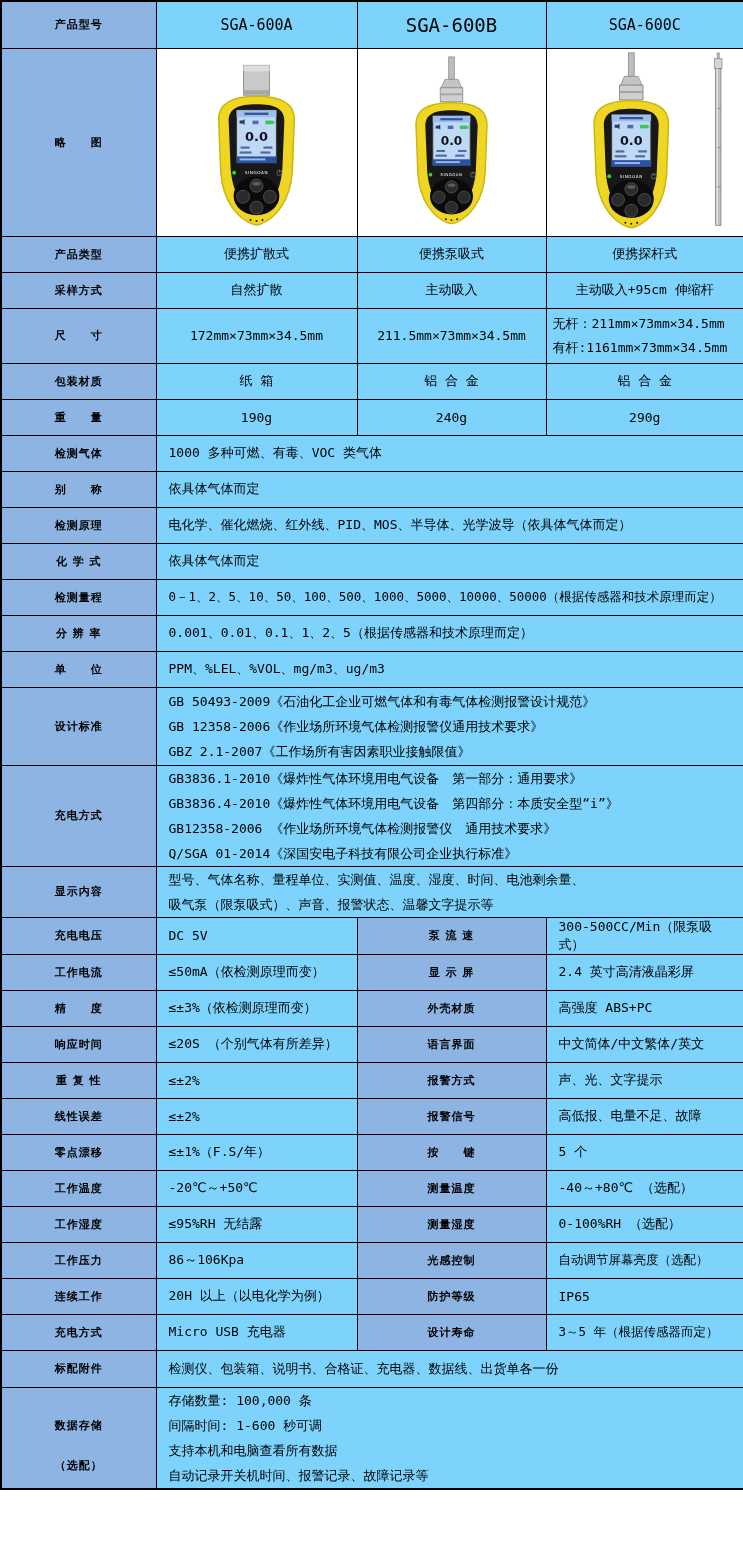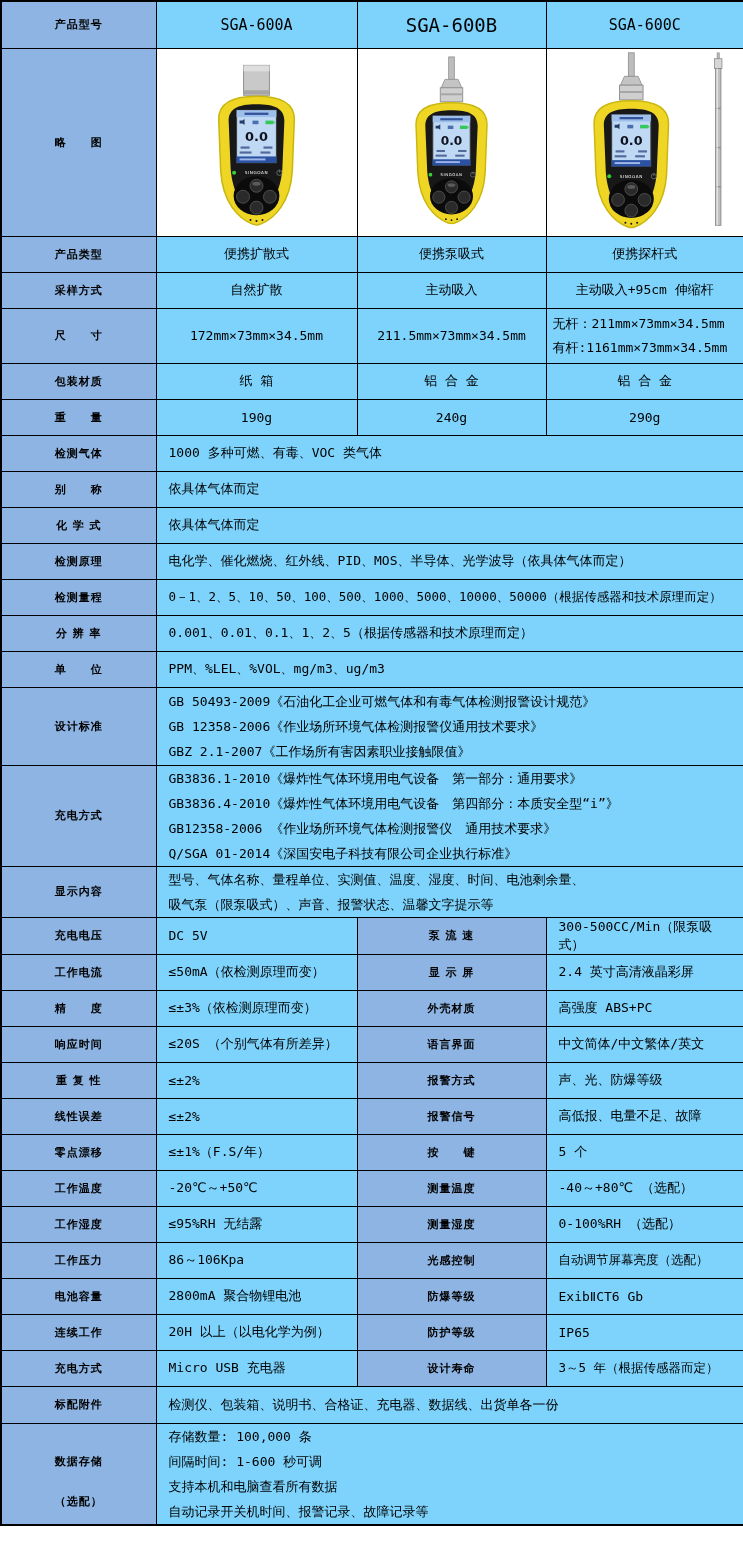--- a/index.html
+++ b/index.html
@@ -168,26 +168,26 @@
 
   <tr class="r-std">
     <td class="lbl">检测气体</td>
     <td class="val l" colspan="3">1000 多种可燃、有毒、VOC 类气体</td>
   </tr>
   <tr class="r-std">
     <td class="lbl">别　　称</td>
     <td class="val l" colspan="3">依具体气体而定</td>
   </tr>
   <tr class="r-std">
+    <td class="lbl">检测原理</td>
+    <td class="val l" colspan="3">电化学、催化燃烧、红外线、PID、MOS、半导体、光学波导（依具体气体而定）</td>
+  </tr>
+  <tr class="r-std">
     <td class="lbl">化 学 式</td>
     <td class="val l" colspan="3">依具体气体而定</td>
-  </tr>
-  <tr class="r-std">
-    <td class="lbl">检测原理</td>
-    <td class="val l" colspan="3">电化学、催化燃烧、红外线、PID、MOS、半导体、光学波导（依具体气体而定）</td>
   </tr>
   <tr class="r-std">
     <td class="lbl">检测量程</td>
     <td class="val l" colspan="3" style="font-size:12.5px;">0－1、2、5、10、50、100、500、1000、5000、10000、50000（根据传感器和技术原理而定）</td>
   </tr>
   <tr class="r-std">
     <td class="lbl">分 辨 率</td>
     <td class="val l" colspan="3">0.001、0.01、0.1、1、2、5（根据传感器和技术原理而定）</td>
   </tr>
   <tr class="r-std">
@@ -240,21 +240,21 @@
   <tr class="r-std">
     <td class="lbl">响应时间</td>
     <td class="val l">≤20S （个别气体有所差异）</td>
     <td class="lbl">语言界面</td>
     <td class="val l">中文简体/中文繁体/英文</td>
   </tr>
   <tr class="r-std">
     <td class="lbl">重 复 性</td>
     <td class="val l">≤±2%</td>
     <td class="lbl">报警方式</td>
-    <td class="val l">声、光、防爆等级</td>
+    <td class="val l">声、光、文字提示</td>
   </tr>
   <tr class="r-std">
     <td class="lbl">线性误差</td>
     <td class="val l">≤±2%</td>
     <td class="lbl">报警信号</td>
     <td class="val l">高低报、电量不足、故障</td>
   </tr>
   <tr class="r-std">
     <td class="lbl">零点漂移</td>
     <td class="val l">≤±1%（F.S/年）</td>
@@ -271,26 +271,20 @@
     <td class="lbl">工作湿度</td>
     <td class="val l">≤95%RH 无结露</td>
     <td class="lbl">测量湿度</td>
     <td class="val l">0-100%RH （选配）</td>
   </tr>
   <tr class="r-std">
     <td class="lbl">工作压力</td>
     <td class="val l">86～106Kpa</td>
     <td class="lbl">光感控制</td>
     <td class="val l" style="font-size:12.5px;">自动调节屏幕亮度（选配）</td>
-  </tr>
-  <tr class="r-std">
-    <td class="lbl">电池容量</td>
-    <td class="val l">2800mA 聚合物锂电池</td>
-    <td class="lbl">防爆等级</td>
-    <td class="val l">ExibⅡCT6 Gb</td>
   </tr>
   <tr class="r-std">
     <td class="lbl">连续工作</td>
     <td class="val l">20H 以上（以电化学为例）</td>
     <td class="lbl">防护等级</td>
     <td class="val l">IP65</td>
   </tr>
   <tr class="r-std">
     <td class="lbl">充电方式</td>
     <td class="val l">Micro USB 充电器</td>

